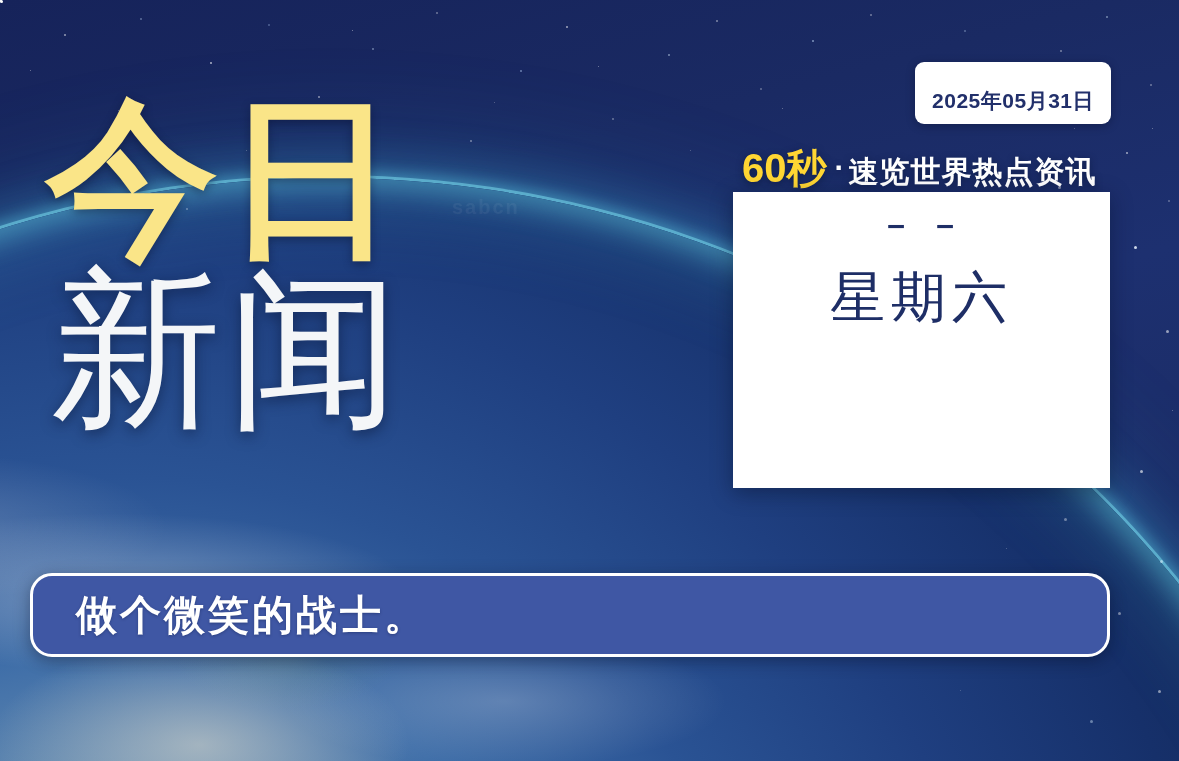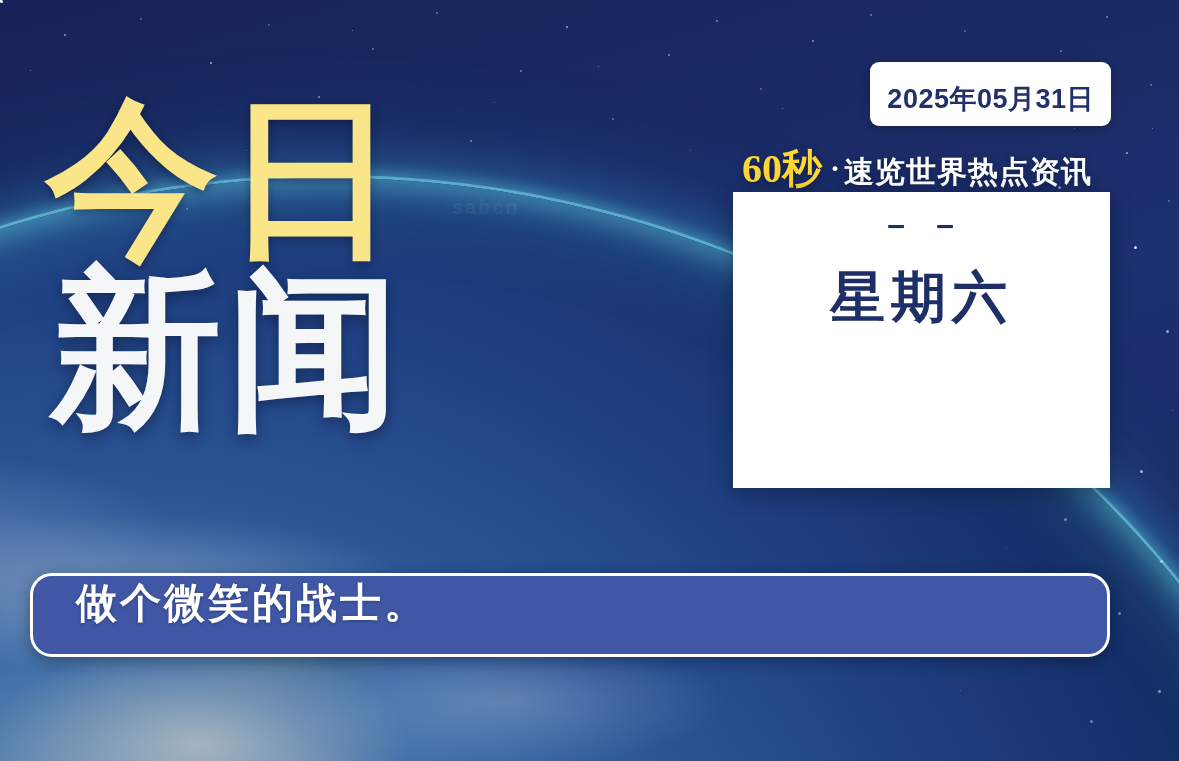--- a/index.html
+++ b/index.html
@@ -137,45 +137,44 @@
     line-height:.96;
     text-align:right;
   }
   .title-line1 {
     font-size:172px; font-weight:700;
     color:#fae588;
     letter-spacing:8px;
     text-shadow:0 3px 10px rgba(8,16,45,.45);
   }
   .title-line2 {
-    font-size:172px; font-weight:700;
+    font-size:172px; font-weight:400;
     color:#f4f6f8;
     letter-spacing:6px;
     margin-top:6px;
     text-shadow:0 4px 14px rgba(10,22,55,.55);
   }
 
   
   .date-badge {
     position:absolute; right:68px; top:62px;
     background:#ffffff;
     color:#22306b;
-    font-size:27px; font-weight:700;
-    padding:19px 17px 9px;
+    font-size:21px; font-weight:700;
+    padding:25px 17px 9px;
     border-radius:9px;
     letter-spacing:.5px;
     white-space:nowrap;
     box-shadow:0 2px 8px rgba(5,12,35,.35);
   }
 
   .tagline {
     position:absolute; left:742px; top:141px;
     white-space:nowrap;
     text-shadow:0 2px 7px rgba(8,18,48,.55);
-    font-family:Liberation Serif, serif;
   }
   .tagline .secs {
     font-size:40px; font-weight:700; color:#ffd633;
     letter-spacing:0;
   }
   .tagline .dot {
     font-size:30px; font-weight:700; color:#ffffff;
     margin:0 4px 0 8px; position:relative; top:-4px;
   }
   .tagline .sub {
@@ -193,37 +192,37 @@
     padding-top:16px;
   }
   .issue-row {
     font-size:37px; font-weight:700; color:#1e2e66;
     letter-spacing:2px; white-space:nowrap;
     display:flex; align-items:center; gap:14px;
   }
   .issue-dash { font-size:33px; font-weight:700; line-height:1; }
   .weekday {
     margin-top:20px;
-    font-size:55px; font-weight:700; color:#1e2e66;
+    font-size:55px; font-weight:400; color:#1e2e66;
     letter-spacing:6px;
   }
   .lunar {
     margin-top:14px;
     font-size:64px; font-weight:700; color:#1e2e66;
     letter-spacing:5px;
   }
 
   
   .quote-bar {
     position:absolute; left:30px; top:573px;
     width:1080px; height:84px;
     background:#3f57a4;
     border:3px solid #ffffff;
     border-radius:22px;
-    display:flex; align-items:flex-start;
+    display:flex; align-items:center;
     padding-left:43px;
     box-shadow:0 4px 16px rgba(6,14,40,.42);
   }
   .quote-text {
     color:#ffffff;
     font-size:41px; font-weight:700;
     letter-spacing:3px;
     text-shadow:0 1px 3px rgba(12,24,60,.35);
     white-space:nowrap;
   }

